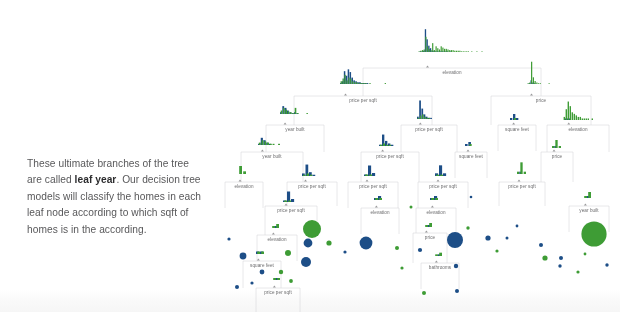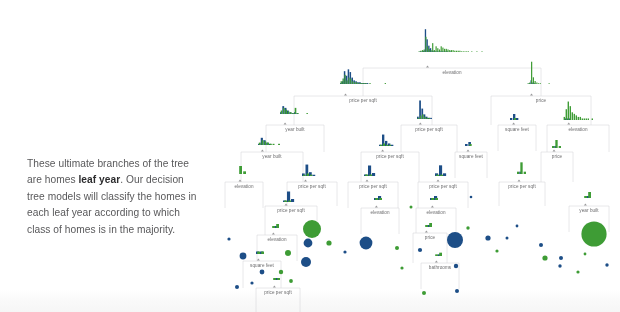--- a/index.html
+++ b/index.html
@@ -438,19 +438,19 @@
         <circle cx="578" cy="272" r="1.6" fill="#3e9c35"></circle>
         <circle cx="607" cy="265" r="1.7" fill="#1d4e87"></circle>
         <circle cx="585" cy="254" r="1.4" fill="#3e9c35"></circle>
         <circle cx="517" cy="226" r="1.4" fill="#1d4e87"></circle>
         <circle cx="471" cy="197" r="1.3" fill="#1d4e87"></circle>
       </g>
     </svg>
 
   <div class="caption">
     <span>These ultimate branches of the tree are</span>
-    <span>homes </span><b>leaf year</b><span>. Our decision tree</span>
+    <span>called </span><b>leaf year</b><span>. Our decision tree</span>
     <span>models will classify the homes in each</span>
-    <span>leaf year according to which class of</span>
-    <span>homes is in the majority.</span>
+    <span>leaf node according to which sqft of</span>
+    <span>homes is in the according.</span>
   </div>
 
 </div>
 
 </body></html>

